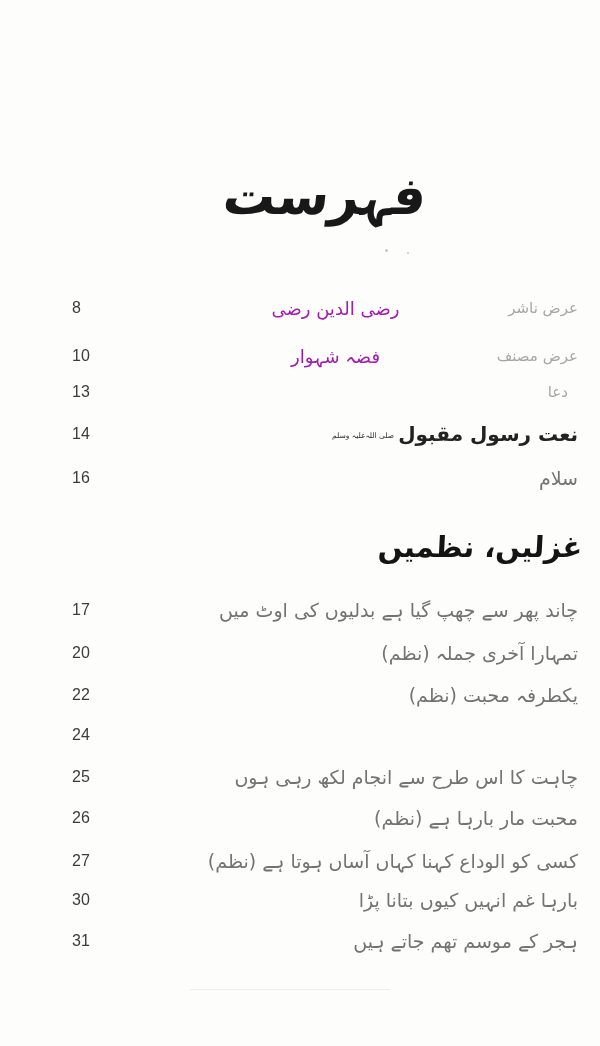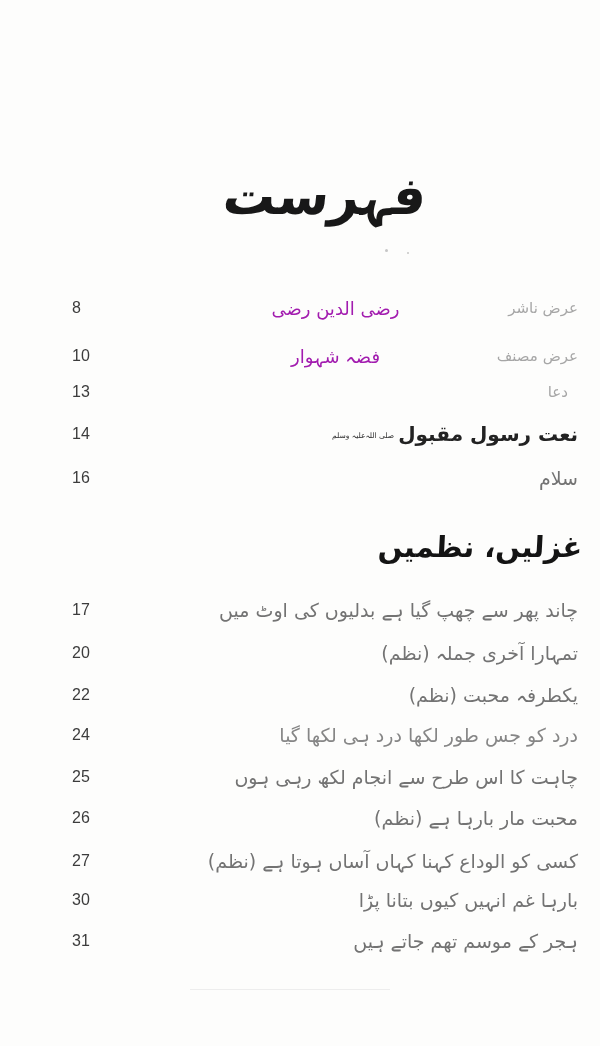--- a/index.html
+++ b/index.html
@@ -128,21 +128,20 @@
     <span class="entry-title">تمہارا آخری جملہ (نظم)</span>
     <span class="num">20</span>
   </div>
 
   <div class="row p3">
     <span class="entry-title">یکطرفہ محبت (نظم)</span>
     <span class="num">22</span>
   </div>
 
   <div class="row p4">
-    <span class="entry-title dim">درد کو جس طور لکھا درد ہی لکھا گیا</span>
     <span class="num">24</span>
   </div>
 
   <div class="row p5">
     <span class="entry-title">چاہت کا اس طرح سے انجام لکھ رہی ہوں</span>
     <span class="num">25</span>
   </div>
 
   <div class="row p6">
     <span class="entry-title">محبت مار بارہا ہے (نظم)</span>

